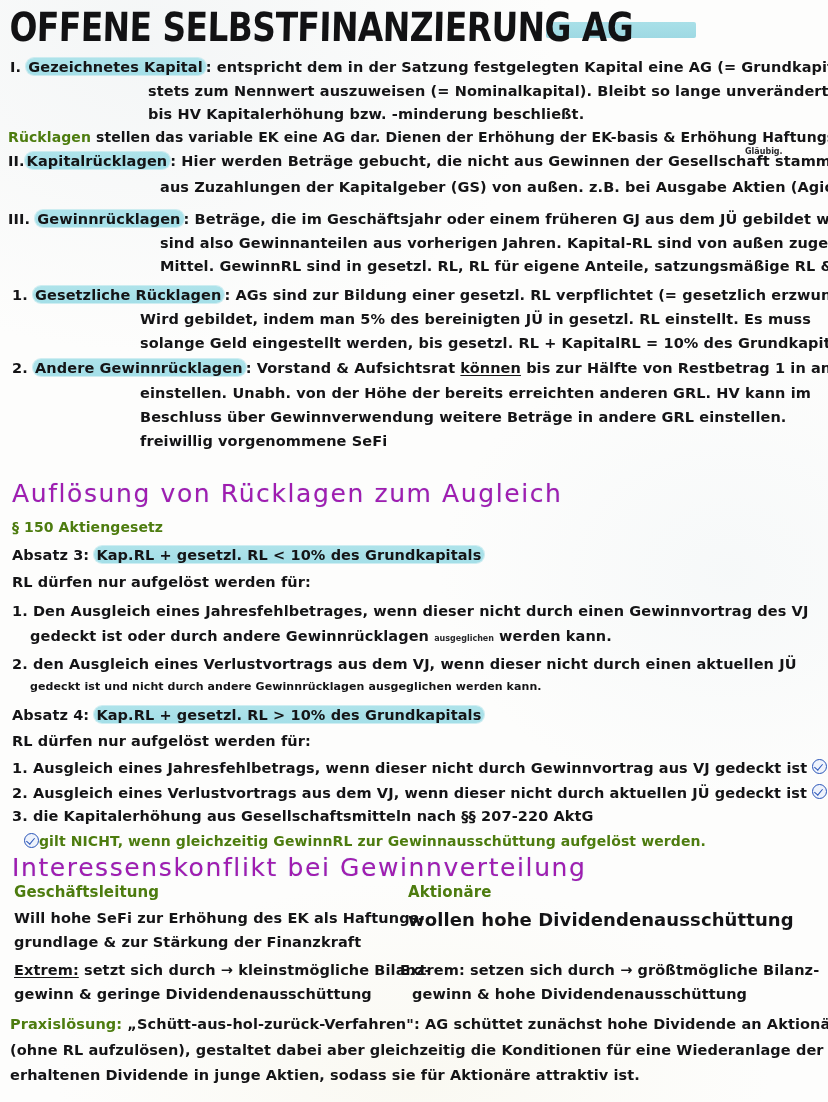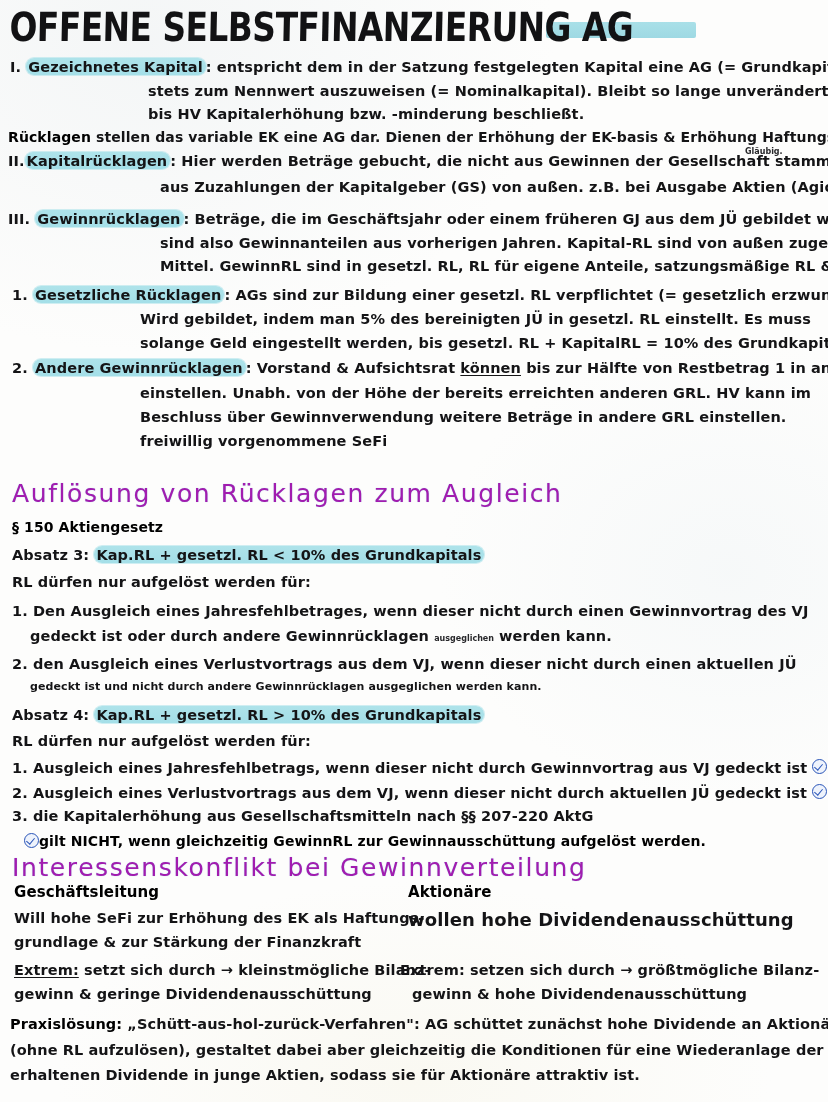--- a/index.html
+++ b/index.html
@@ -33,21 +33,21 @@
   
   .hw {
     font-family: "DejaVu Sans", "Liberation Sans", sans-serif;
     font-weight: 700;
     letter-spacing: .1px;
     line-height: 1.02;
     white-space: nowrap;
   }
 
   .blk { color: #141416; }
-  .blu { color: #000000; }
+  .blu { color: #4d7c0f; }
 
   
   .section-head {
     font-family: "DejaVu Sans", "Liberation Sans", sans-serif;
     font-weight: 400;
     color: #a21caf;
     letter-spacing: 1.6px;
     white-space: nowrap;
     text-shadow: 0 0 1px rgba(150,205,232,.85);
   }

